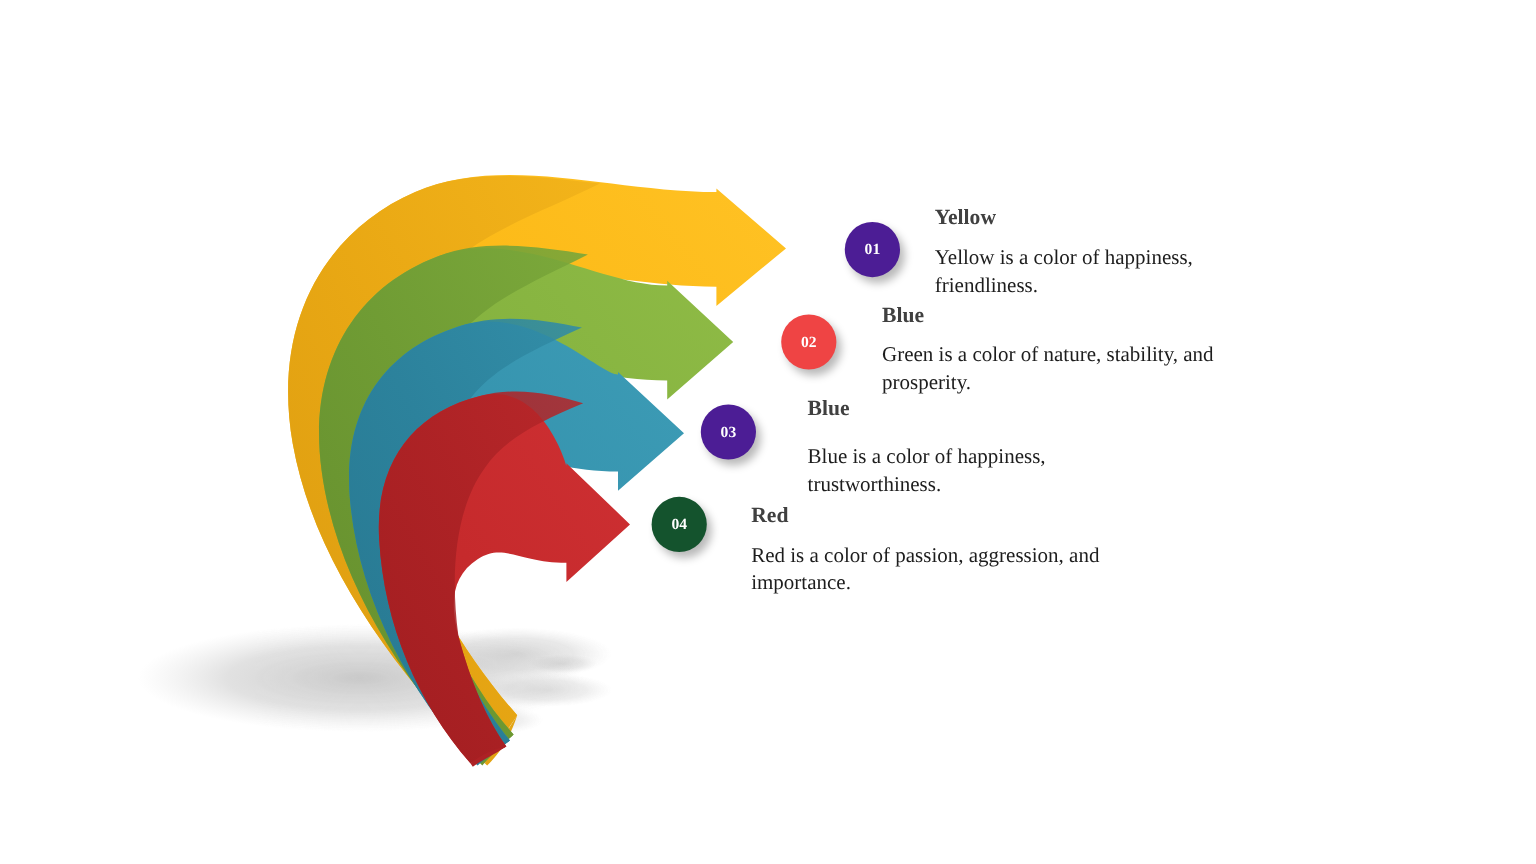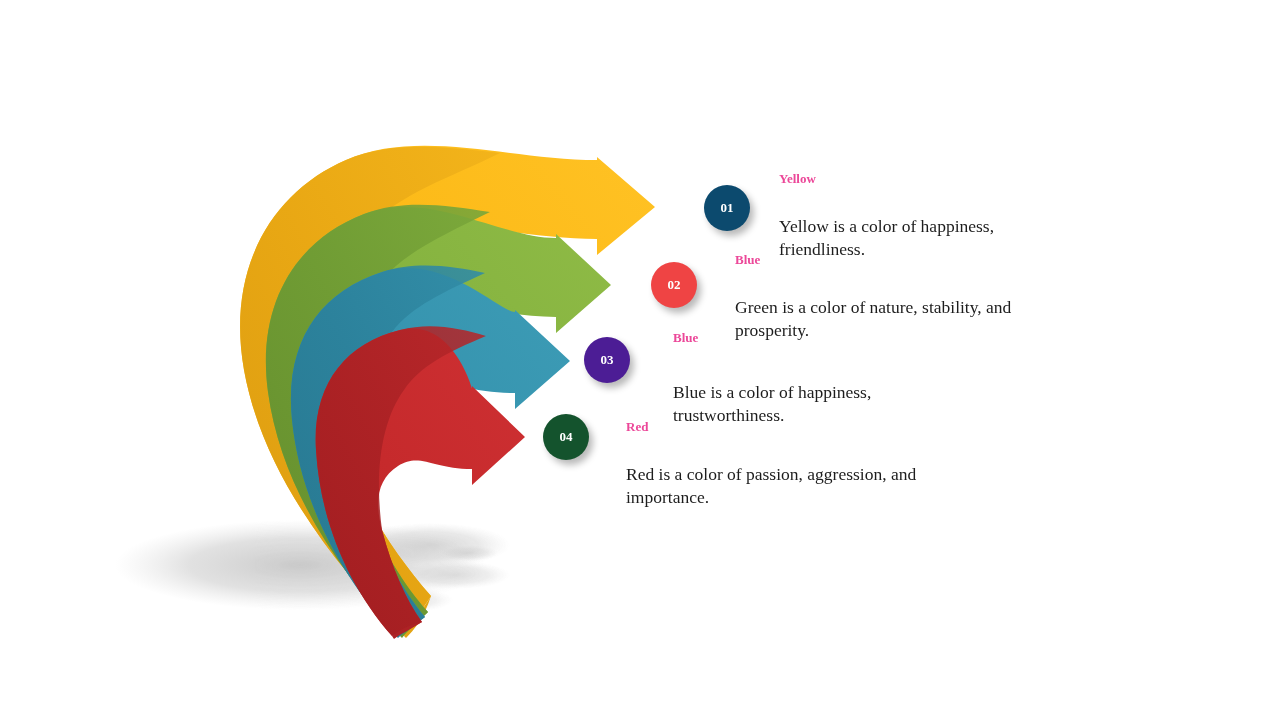--- a/index.html
+++ b/index.html
@@ -52,33 +52,32 @@
     color: #ffffff;
     font-size: 13px;
     font-weight: bold;
     text-align: center;
     line-height: 46px;
     box-shadow: 4px 5px 7px rgba(0,0,0,0.28);
     font-family: "Liberation Serif", "DejaVu Serif", serif;
   }
   .item-heading {
     position: absolute;
-    font-size: 13px;
+    font-size: 18px;
     font-weight: bold;
-    color: #ec4899;
+    color: #404040;
     white-space: nowrap;
     font-family: "Liberation Serif", "DejaVu Serif", serif;
   }
   .item-body {
     position: absolute;
     font-size: 17.5px;
     line-height: 23px;
     color: #1d1d1d;
     font-family: "Liberation Serif", "DejaVu Serif", serif;
-    margin-top: 12px;
   }
 </style>
 </head>
 <body>
 
 <div class="slide">
 
 
   <svg class="arrows-svg" viewBox="0 0 1280 720" aria-hidden="true">
     <defs>
@@ -236,21 +235,21 @@
                C 430 322, 460 328, 486 336
                C 448 352, 420 366, 404 390
                C 382 420, 374 470, 382 530
                C 392 568, 406 600, 422 622
                Z" fill="url(#gRedDark)" opacity="0.86"></path>
       <path d="M 392 636 C 402 628, 412 624, 422 622 C 410 630, 400 634, 394 639 Z" fill="#AD2225"></path>
     </g>
   </svg>
 
   <div class="legend-item">
-    <div class="badge" style="left:704px; top:185px; background:#0c4a6e;">01</div>
+    <div class="badge" style="left:704px; top:185px; background:#4c1d95;">01</div>
     <div class="item-heading" style="left:779px; top:171px;">Yellow</div>
     <div class="item-body" style="left:779px; top:203px; width:275px;">Yellow is a color of happiness, friendliness.</div>
   </div>
 
   <div class="legend-item">
     <div class="badge" style="left:651px; top:262px; background:#ef4444;">02</div>
     <div class="item-heading" style="left:735px; top:252px;">Blue</div>
     <div class="item-body" style="left:735px; top:284px; width:315px;">Green is a color of nature, stability, and prosperity.</div>
   </div>
 

